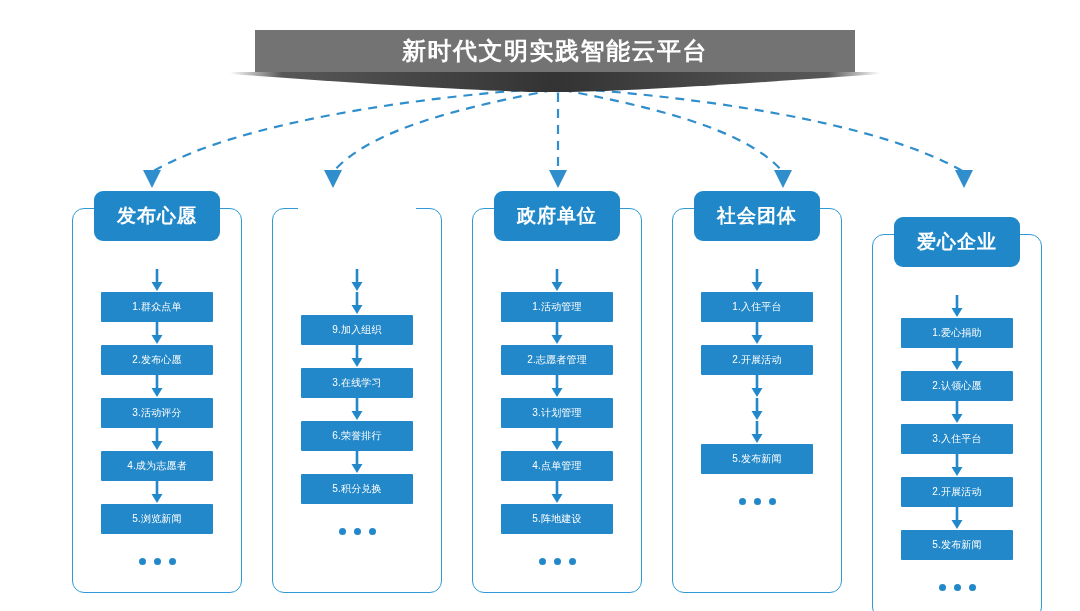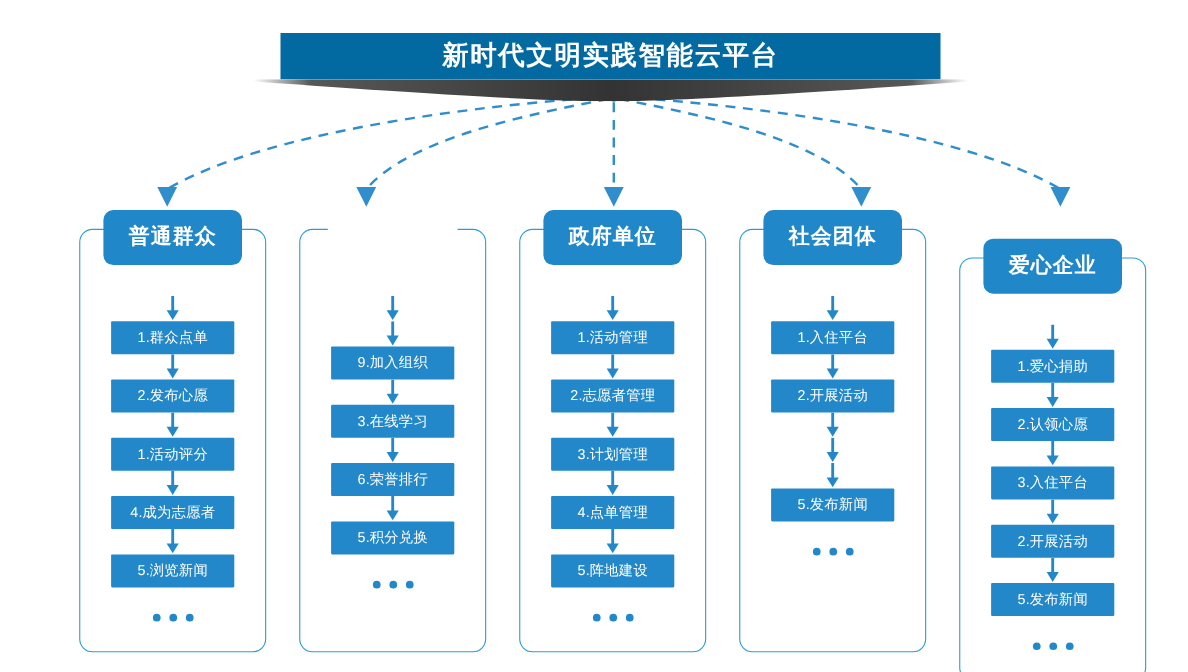--- a/index.html
+++ b/index.html
@@ -19,21 +19,21 @@
     height: 611px;
   }
 
   
   #title-banner {
     position: absolute;
     left: 255px;
     top: 30px;
     width: 600px;
     height: 42px;
-    background: #0369a1;
+    background: #737373;
     z-index: 5;
   }
   #title-text {
     position: absolute;
     left: 0; top: 0;
     width: 100%;
     height: 42px;
     line-height: 42px;
     text-align: center;
     color: #ffffff;
@@ -115,21 +115,21 @@
     width: 100%;
     height: 23px;
     display: block;
   }
   .item-box {
     margin: 0 auto;
     width: 112px;
     height: 30px;
     background: #2388c9;
     color: #ffffff;
-    font-size: 13px;
+    font-size: 10px;
     line-height: 30px;
     text-align: center;
     border-radius: 1px;
     white-space: nowrap;
     letter-spacing: 0.2px;
   }
   .col-dots {
     margin: 17px auto 0 auto;
     width: 48px;
     text-align: center;
@@ -192,37 +192,37 @@
       <path d="M549,170 L567,170 L558,188 Z"></path>
       <path d="M774,170 L792,170 L783,188 Z"></path>
       <path d="M955,170 L973,170 L964,188 Z"></path>
     </g>
   </svg>
 
   <div id="columns-root">
       <div class="column" style="left: 72px;">
     <div class="col-frame"></div>
     <div class="frame-notch"></div>
-    <div class="col-header">普通群众</div>
+    <div class="col-header">发布心愿</div>
     <div class="col-items">
           <svg class="item-arrow" viewBox="0 0 170 23" preserveAspectRatio="xMidYMid meet">
     <line x1="85" y1="0" x2="85" y2="15" stroke="#2388c9" stroke-width="2.6"></line>
     <path d="M79.5,13 L90.5,13 L85,22 Z" fill="#2388c9"></path>
   </svg>
           <div class="item-box">1.群众点单</div>
           <svg class="item-arrow" viewBox="0 0 170 23" preserveAspectRatio="xMidYMid meet">
     <line x1="85" y1="0" x2="85" y2="15" stroke="#2388c9" stroke-width="2.6"></line>
     <path d="M79.5,13 L90.5,13 L85,22 Z" fill="#2388c9"></path>
   </svg>
           <div class="item-box">2.发布心愿</div>
           <svg class="item-arrow" viewBox="0 0 170 23" preserveAspectRatio="xMidYMid meet">
     <line x1="85" y1="0" x2="85" y2="15" stroke="#2388c9" stroke-width="2.6"></line>
     <path d="M79.5,13 L90.5,13 L85,22 Z" fill="#2388c9"></path>
   </svg>
-          <div class="item-box">1.活动评分</div>
+          <div class="item-box">3.活动评分</div>
           <svg class="item-arrow" viewBox="0 0 170 23" preserveAspectRatio="xMidYMid meet">
     <line x1="85" y1="0" x2="85" y2="15" stroke="#2388c9" stroke-width="2.6"></line>
     <path d="M79.5,13 L90.5,13 L85,22 Z" fill="#2388c9"></path>
   </svg>
           <div class="item-box">4.成为志愿者</div>
           <svg class="item-arrow" viewBox="0 0 170 23" preserveAspectRatio="xMidYMid meet">
     <line x1="85" y1="0" x2="85" y2="15" stroke="#2388c9" stroke-width="2.6"></line>
     <path d="M79.5,13 L90.5,13 L85,22 Z" fill="#2388c9"></path>
   </svg>
           <div class="item-box">5.浏览新闻</div>

